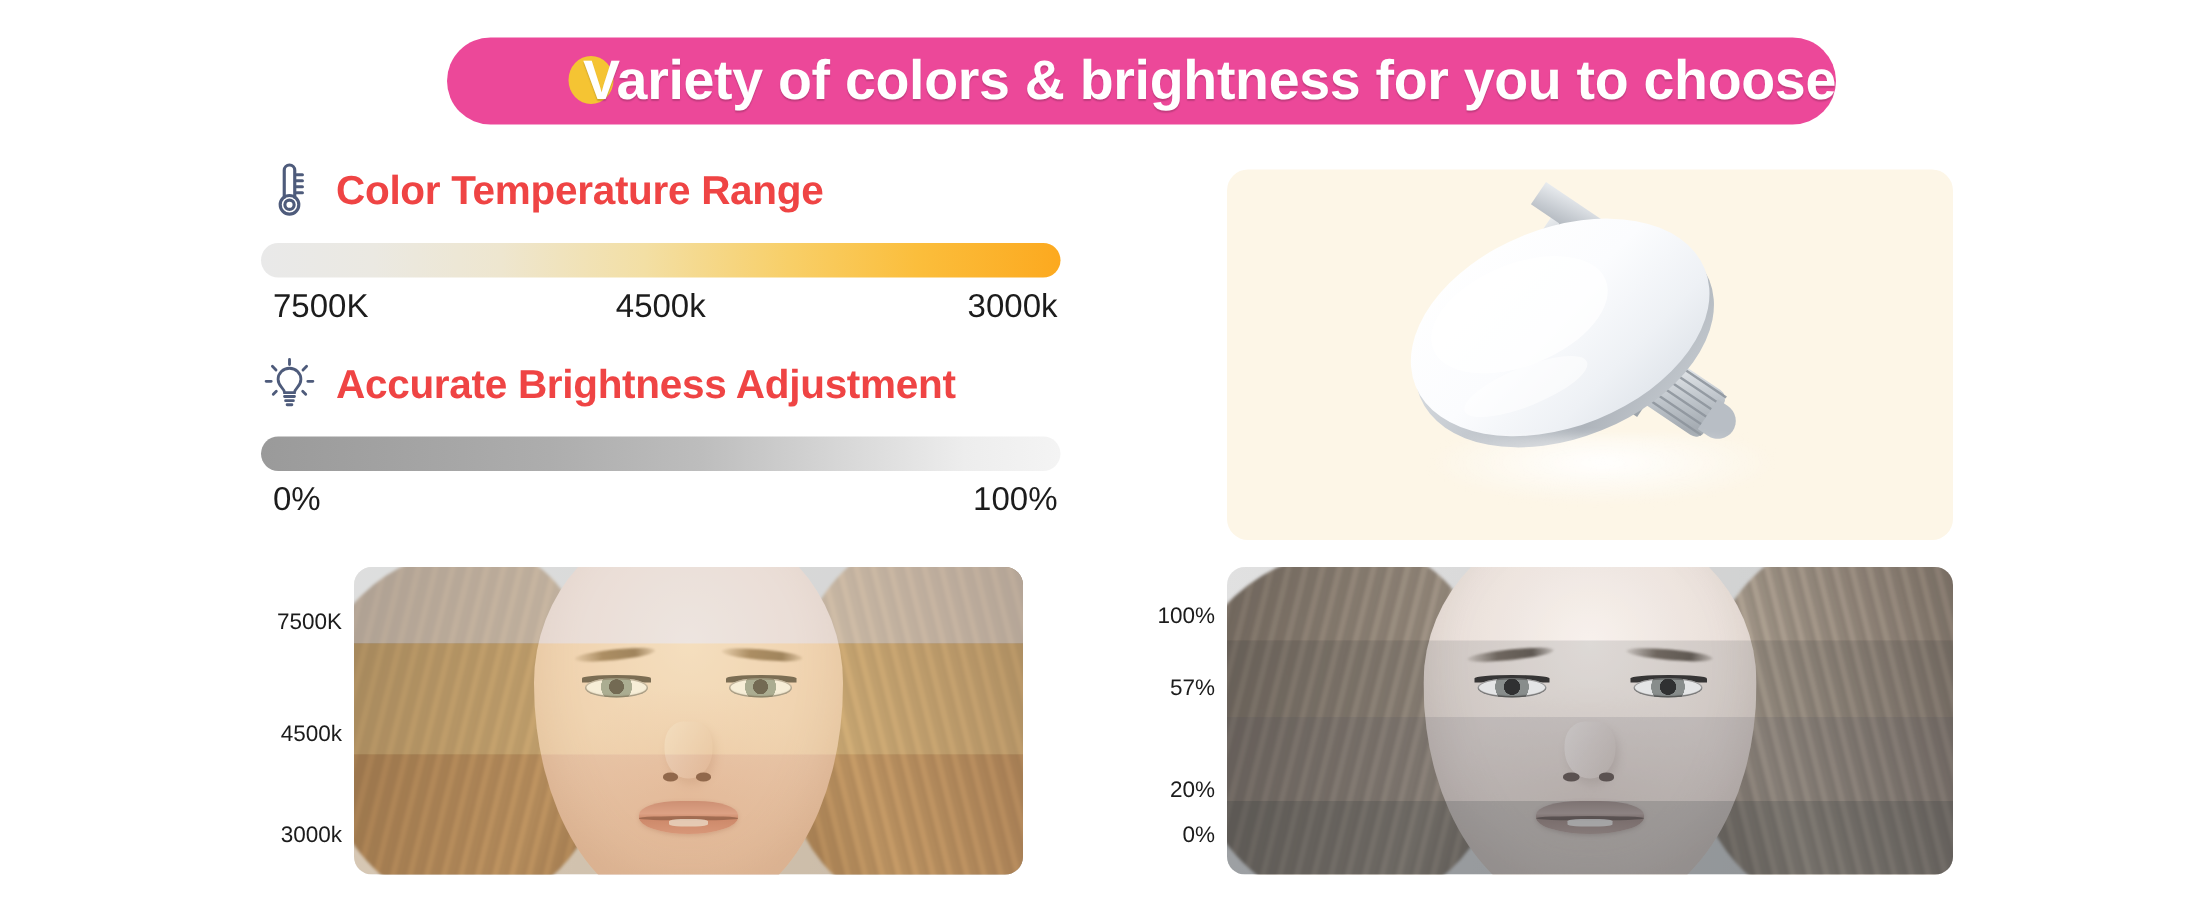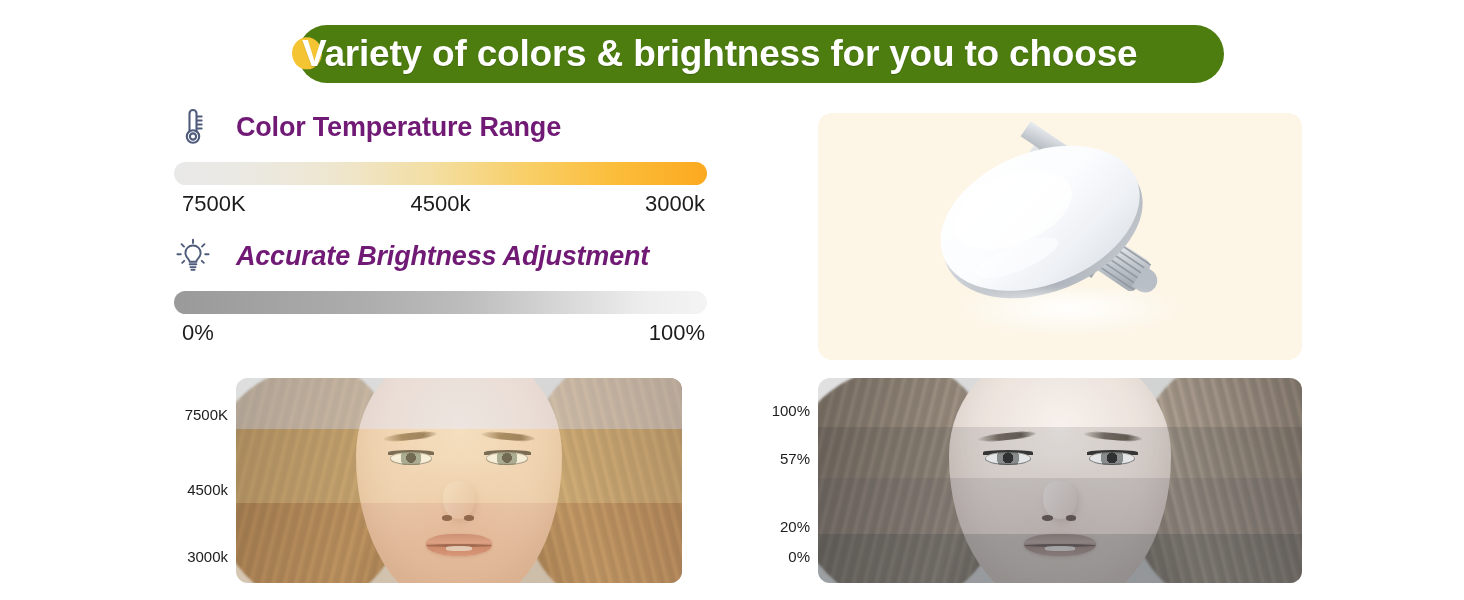--- a/index.html
+++ b/index.html
@@ -16,25 +16,25 @@
     -webkit-font-smoothing: antialiased;
   }
 
   
   .title-banner {
     position: absolute;
     left: 298px;
     top: 25px;
     width: 926px;
     height: 58px;
-    background: #4d7c0f;
+    background: #ec4899;
     border-radius: 29px;
     display: flex;
     align-items: center;
-    justify-content: flex-start;
+    justify-content: flex-end;
   }
   .title-inner {
     position: relative;
     display: inline-block;
     padding-left: 4px;
   }
   .title-dot {
     position: absolute;
     left: -6px;
     top: 50%;
@@ -76,22 +76,22 @@
   .feature-icon {
     width: 38px;
     height: 44px;
     flex: 0 0 38px;
     display: flex;
     align-items: center;
     justify-content: center;
     color: #4e5b7b;
   }
   .feature-title {
-    margin-left: 24px;
-    color: #701a75;
+    margin-left: 12px;
+    color: #ef4444;
     font-size: 27px;
     font-weight: bold;
     letter-spacing: -0.2px;
     white-space: nowrap;
   }
 
   .bar {
     position: relative;
     width: 533px;
     height: 23px;
@@ -367,21 +367,21 @@
     <span class="feature-title">Color Temperature Range</span>
   </div>
 
   <div class="bar temp"></div>
   <div class="bar-labels">
     <span class="lbl-l">7500K</span>
     <span class="lbl-c">4500k</span>
     <span class="lbl-r">3000k</span>
   </div>
 
-  <div class="feature-head" style="margin-top:12px;font-style:italic;">
+  <div class="feature-head" style="margin-top:12px;">
     <span class="feature-icon">
       <svg width="34" height="36" viewBox="0 0 34 36" fill="none" stroke="#4e5b7b" stroke-width="1.9" stroke-linecap="round">
         <path d="M17 7.5c-4.3 0-7.6 3.3-7.6 7.4 0 2.6 1.3 4.3 2.6 5.7 1 1.1 1.6 1.9 1.7 3.1h6.6c.1-1.2.7-2 1.7-3.1 1.3-1.4 2.6-3.1 2.6-5.7 0-4.1-3.3-7.4-7.6-7.4z"></path>
         <path d="M13.7 26.3h6.6M14.4 29.1h5.2M15.4 31.8h3.2"></path>
         <path d="M17 1.6v3.4M5.6 6.2l2.4 2.4M28.4 6.2l-2.4 2.4M1.4 16.2h3.4M29.2 16.2h3.4M6.2 24.8l2-2M27.8 24.8l-2-2"></path>
       </svg>
     </span>
     <span class="feature-title">Accurate Brightness Adjustment</span>
   </div>
 

